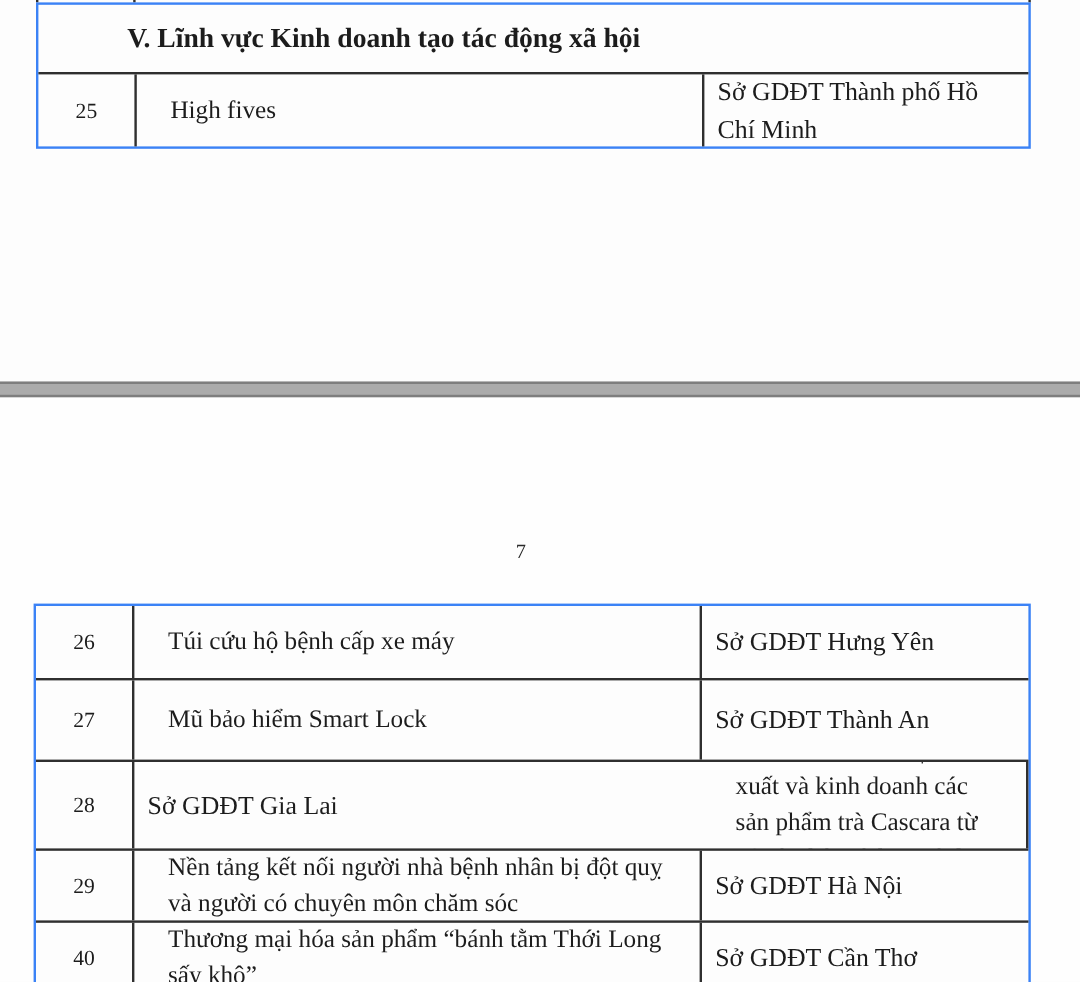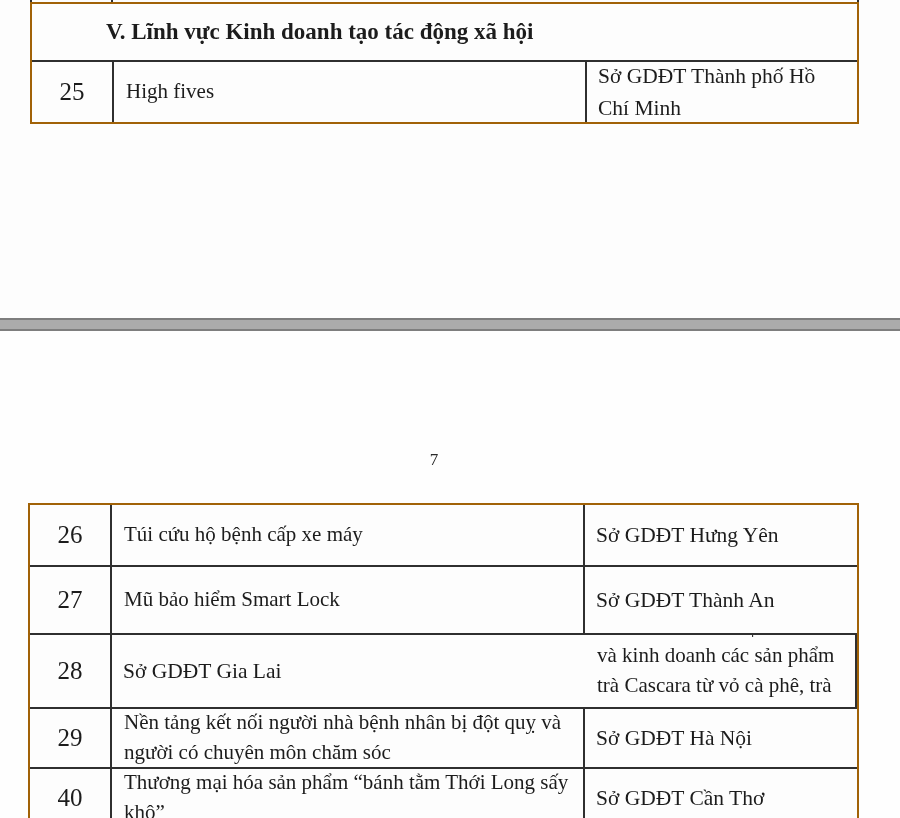--- a/index.html
+++ b/index.html
@@ -30,43 +30,43 @@
     height: 9px;
     background: #ababab;
     border-top: 2px solid #7e7e7e;
     border-bottom: 2px solid #7e7e7e;
   }
 
   
   .tbl {
     position: absolute;
     background: #fdfdfd;
-    border: 2px solid #a16207;
+    border: 2px solid #3b82f6;
     box-sizing: border-box;
   }
   .trow {
     display: grid;
     grid-template-columns: 82px 473px 1fr;
     border-bottom: 2px solid #2f2f2f;
     box-sizing: border-box;
   }
   .trow:last-child { border-bottom: none; }
   .cell {
     box-sizing: border-box;
     display: flex;
     align-items: center;
     overflow: hidden;
   }
   .cell-no {
     justify-content: center;
-    font-size: 25px;
+    font-size: 18px;
     border-right: 2px solid #2f2f2f;
   }
   .cell-name {
-    padding: 2px 12px;
+    padding: 2px 28px;
     font-size: 21px;
     line-height: 1.42;
     border-right: 2px solid #2f2f2f;
   }
   .cell-agency {
     padding: 2px 11px;
     font-size: 21.5px;
     line-height: 1.5;
   }
 

